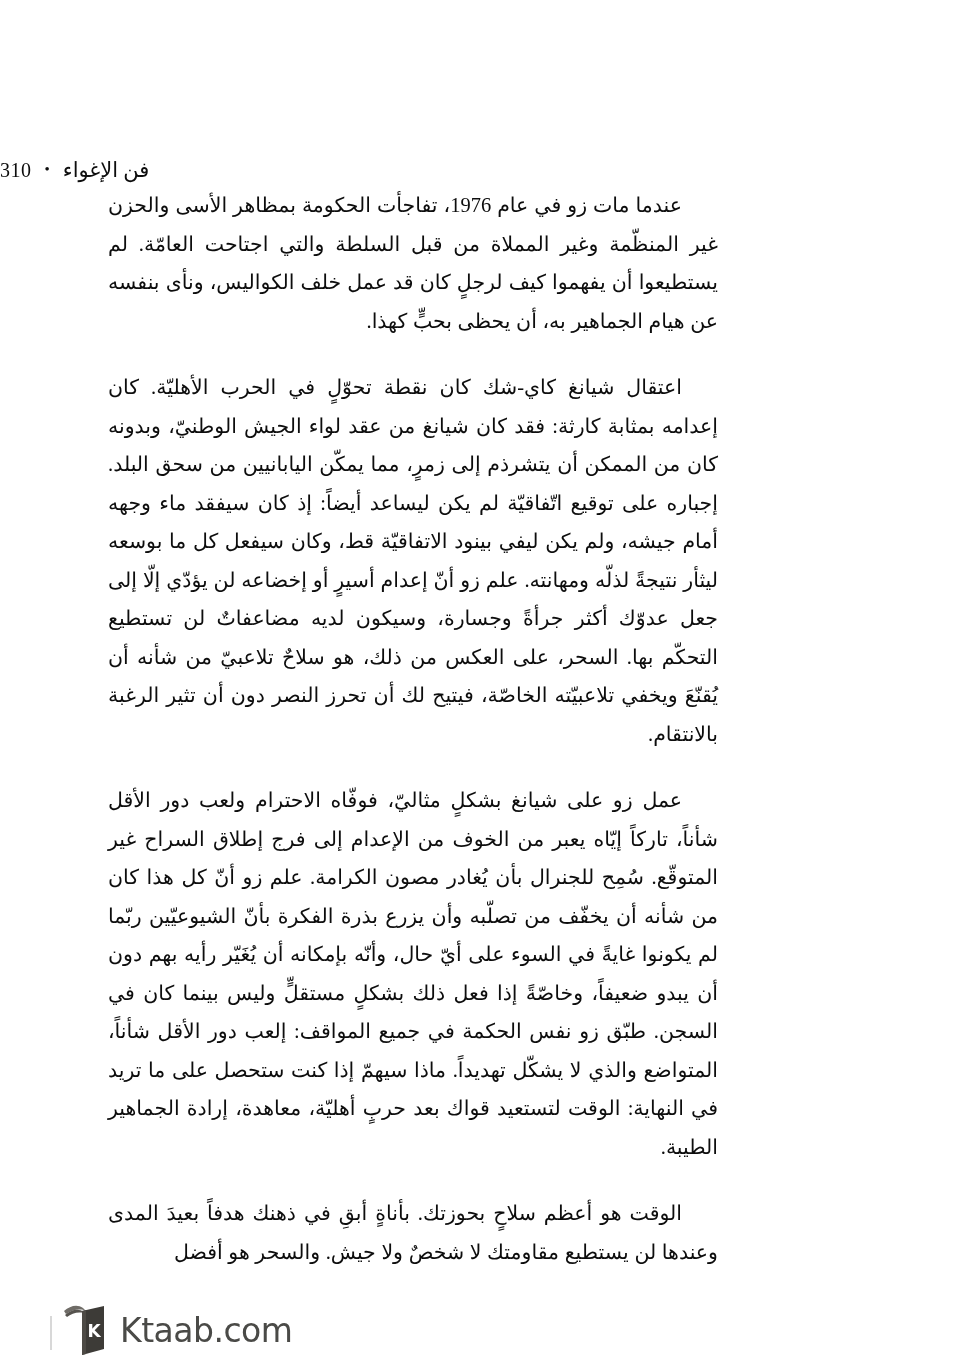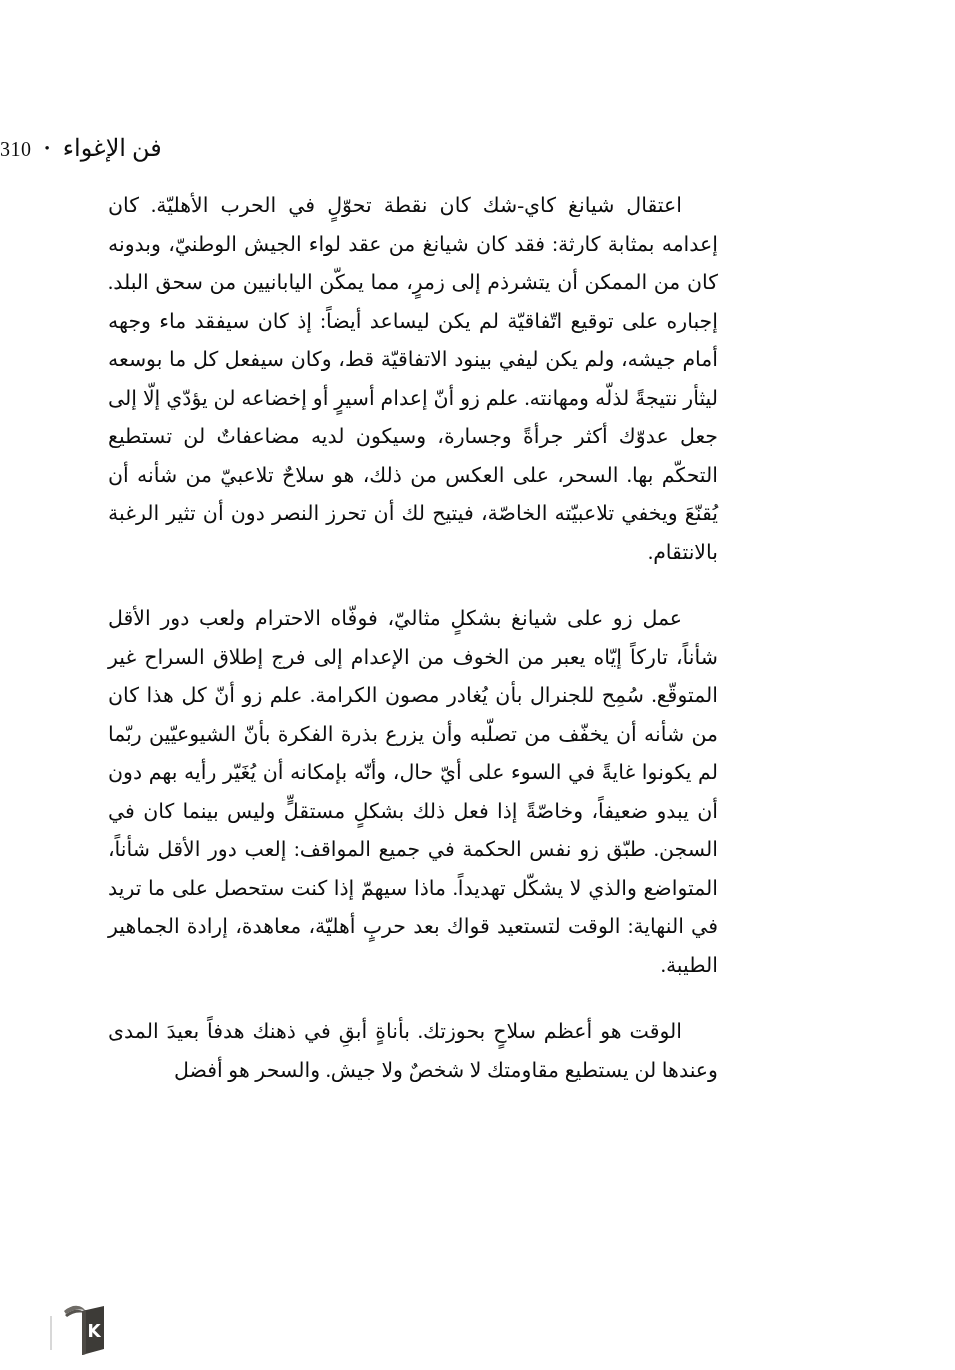--- a/index.html
+++ b/index.html
@@ -41,24 +41,25 @@
   }
   .running-head-inner {
     margin-right: auto;
     margin-left: 0;
     display: flex;
     align-items: baseline;
     gap: 13px;
     direction: rtl;
   }
   .rh-title {
-    font-size: 24px;
+    font-size: 21px;
     letter-spacing: 0;
     white-space: nowrap;
     line-height: 1;
+    margin-top: 24px;
   }
   .rh-sep {
     font-size: 15px;
     line-height: 1;
     position: relative;
     top: -3px;
   }
   .rh-page {
     font-size: 20px;
     font-family: "Liberation Serif", "DejaVu Serif", serif;
@@ -135,35 +136,37 @@
 
   <div class="running-head">
     <div class="running-head-inner">
       <span class="rh-title">فن الإغواء</span>
       <span class="rh-sep">•</span>
       <span class="rh-page">310</span>
     </div>
   </div>
 
   <div class="text-block">
+    <p class="para tail-right">عندما مات زو في عام 1976، تفاجأت الحكومة بمظاهر الأسى والحزن غير المنظّمة وغير المملاة من قبل السلطة والتي اجتاحت العامّة. لم يستطيعوا أن يفهموا كيف لرجلٍ كان قد عمل خلف الكواليس، ونأى بنفسه عن هيام الجماهير به، أن يحظى بحبٍّ كهذا.</p>
     <p class="para tail-right">اعتقال شيانغ كاي-شك كان نقطة تحوّلٍ في الحرب الأهليّة. كان إعدامه بمثابة كارثة: فقد كان شيانغ من عقد لواء الجيش الوطنيّ، وبدونه كان من الممكن أن يتشرذم إلى زمرٍ، مما يمكّن اليابانيين من سحق البلد. إجباره على توقيع اتّفاقيّة لم يكن ليساعد أيضاً: إذ كان سيفقد ماء وجهه أمام جيشه، ولم يكن ليفي بينود الاتفاقيّة قط، وكان سيفعل كل ما بوسعه ليثأر نتيجةً لذلّه ومهانته. علم زو أنّ إعدام أسيرٍ أو إخضاعه لن يؤدّي إلّا إلى جعل عدوّك أكثر جرأةً وجسارة، وسيكون لديه مضاعفاتٌ لن تستطيع التحكّم بها. السحر، على العكس من ذلك، هو سلاحٌ تلاعبيّ من شأنه أن يُقنّعَ ويخفي تلاعبيّته الخاصّة، فيتيح لك أن تحرز النصر دون أن تثير الرغبة بالانتقام.</p>
     <p class="para tail-right">عمل زو على شيانغ بشكلٍ مثاليّ، فوفّاه الاحترام ولعب دور الأقل شأناً، تاركاً إيّاه يعبر من الخوف من الإعدام إلى فرج إطلاق السراح غير المتوقّع. سُمِح للجنرال بأن يُغادر مصون الكرامة. علم زو أنّ كل هذا كان من شأنه أن يخفّف من تصلّبه وأن يزرع بذرة الفكرة بأنّ الشيوعيّين ربّما لم يكونوا غايةً في السوء على أيّ حال، وأنّه بإمكانه أن يُغَيّر رأيه بهم دون أن يبدو ضعيفاً، وخاصّةً إذا فعل ذلك بشكلٍ مستقلٍّ وليس بينما كان في السجن. طبّق زو نفس الحكمة في جميع المواقف: إلعب دور الأقل شأناً، المتواضع والذي لا يشكّل تهديداً. ماذا سيهمّ إذا كنت ستحصل على ما تريد في النهاية: الوقت لتستعيد قواك بعد حربٍ أهليّة، معاهدة، إرادة الجماهير الطيبة.</p>
     <p class="para tail-right">الوقت هو أعظم سلاحٍ بحوزتك. بأناةٍ أبقِ في ذهنك هدفاً بعيدَ المدى وعندها لن يستطيع مقاومتك لا شخصٌ ولا جيش. والسحر هو أفضل</p>
   </div>
 
   <div class="watermark">
     <span class="wm-edge"></span>
     <span class="wm-book">
       <svg width="46" height="56" viewBox="0 0 46 56" aria-hidden="true">
 
         <path d="M2 9 C8 4 15 2 21 6 L24 9 C18 6 10 8 4 12 Z" fill="#6f6c67"></path>
         <path d="M3 13 C9 8 16 6 22 10 L24 12 C18 9 10 11 5 15 Z" fill="#56534e"></path>
 
         <path d="M20 9 L42 4 L42 47 L20 53 Z" fill="#3d3b37"></path>
 
         <path d="M20 9 L24 8 L24 52 L20 53 Z" fill="#4d4a45"></path>
 
         <text x="32" y="35" text-anchor="middle" font-family="DejaVu Sans, Liberation Sans, sans-serif" font-size="17" font-weight="bold" fill="#ffffff">K</text>
       </svg>
     </span>
+    <span class="wm-text">Ktaab.com</span>
   </div>
 
 </div>
 
 </body></html>

